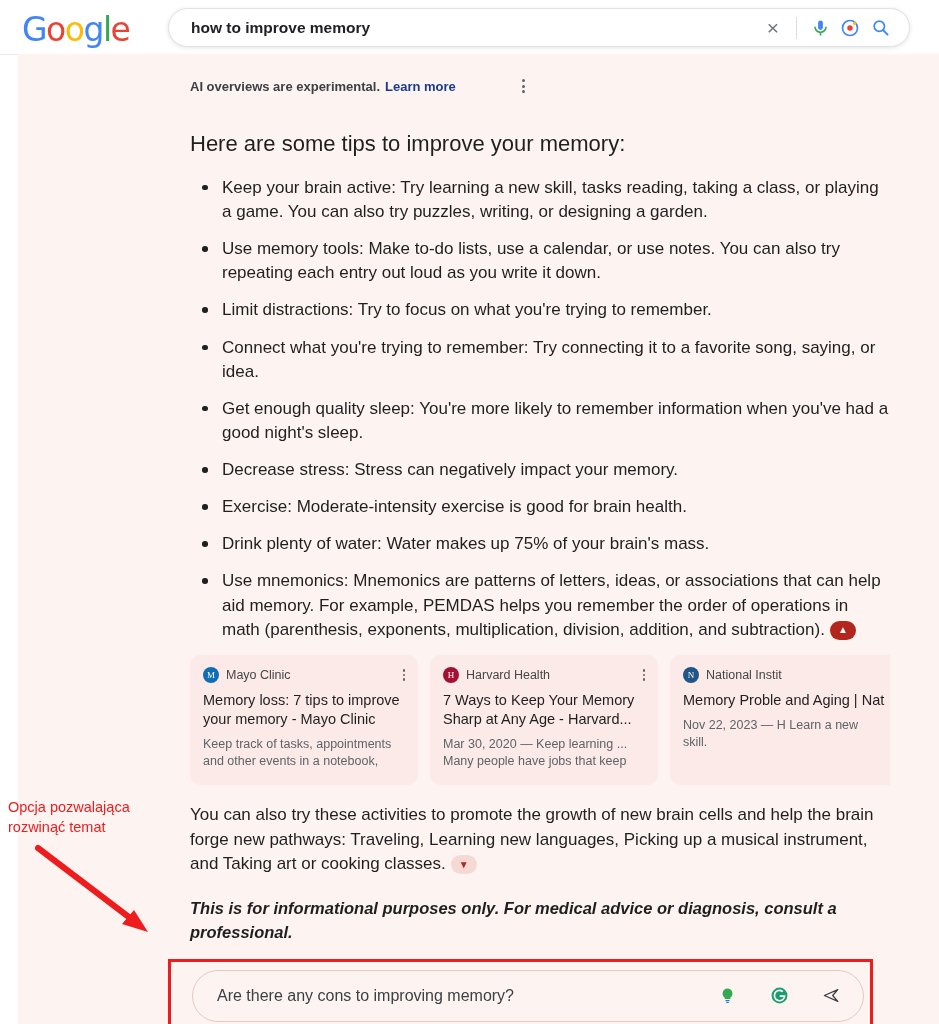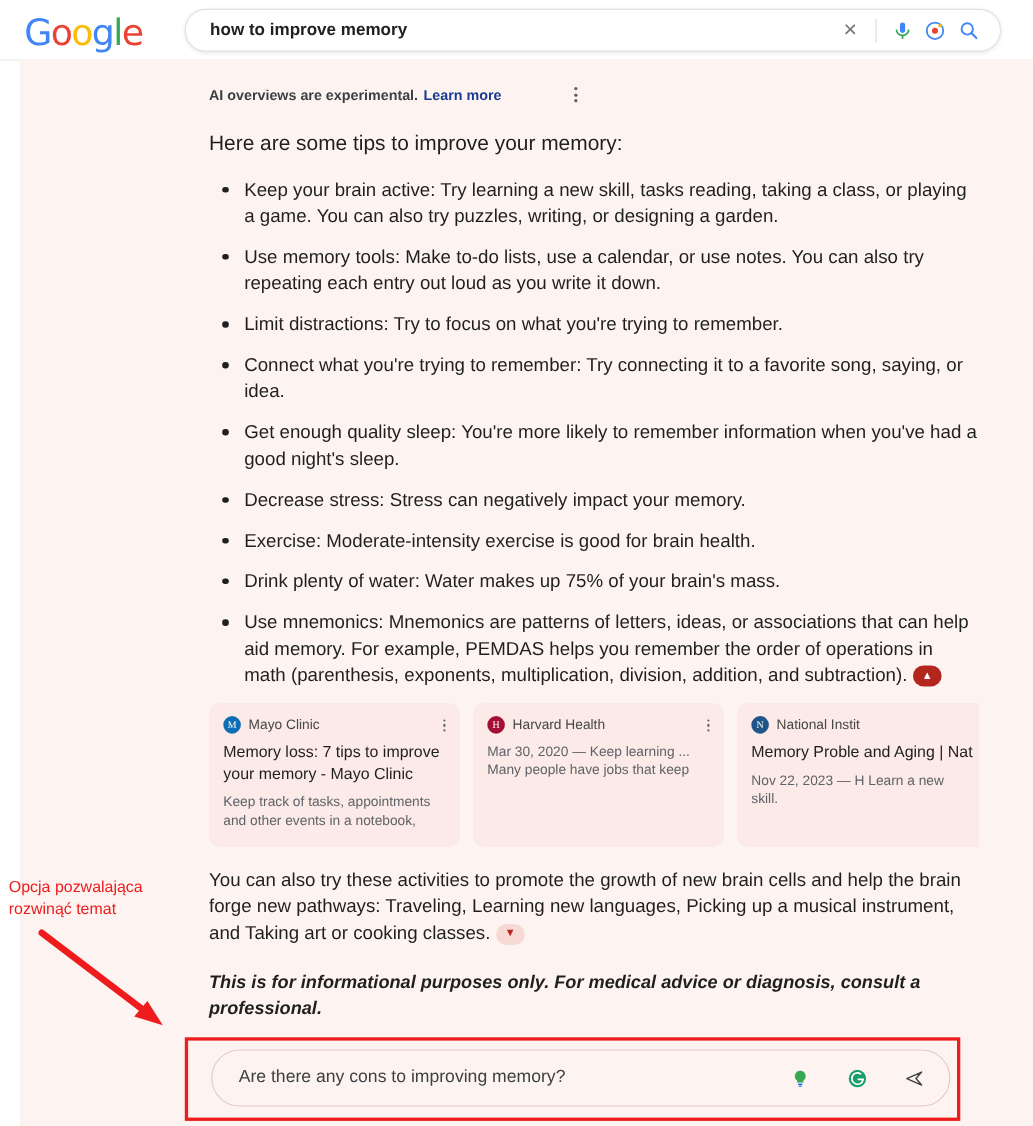--- a/index.html
+++ b/index.html
@@ -136,23 +136,23 @@
     cursor: pointer;
     padding: 3px 6px;
   }
   .kebab span {
     width: 3px; height: 3px; border-radius: 50%;
     background: #5f6368;
     display: block;
   }
 
   .ai-lead {
-    font-size: 19px;
+    font-size: 22px;
     color: #1f1f1f;
-    margin-top: 21px;
+    margin-top: 32px;
     line-height: 1.45;
   }
 
   ul.tips {
     margin: 16px 0 0 0;
     padding-left: 30px;
     list-style: none;
   }
   ul.tips > li {
     position: relative;
@@ -428,20 +428,21 @@
       <div class="card">
         <div class="card-head">
           <span class="favicon fav-harvard">H</span>
           <span class="card-src">Harvard Health</span>
           <div class="card-kebab">
             <span></span>
             <span></span>
             <span></span>
           </div>
         </div>
+        <div class="card-title">7 Ways to Keep Your Memory Sharp at Any Age - Harvard...</div>
         <div class="card-snip">Mar 30, 2020 — Keep learning ... Many people have jobs that keep them...</div>
       </div>
 
       <div class="card">
         <div class="card-head">
           <span class="favicon fav-nih">N</span>
           <span class="card-src">National Instit</span>
         </div>
         <div class="card-title">Memory Proble and Aging | Nat</div>
         <div class="card-snip">Nov 22, 2023 — H Learn a new skill.</div>

